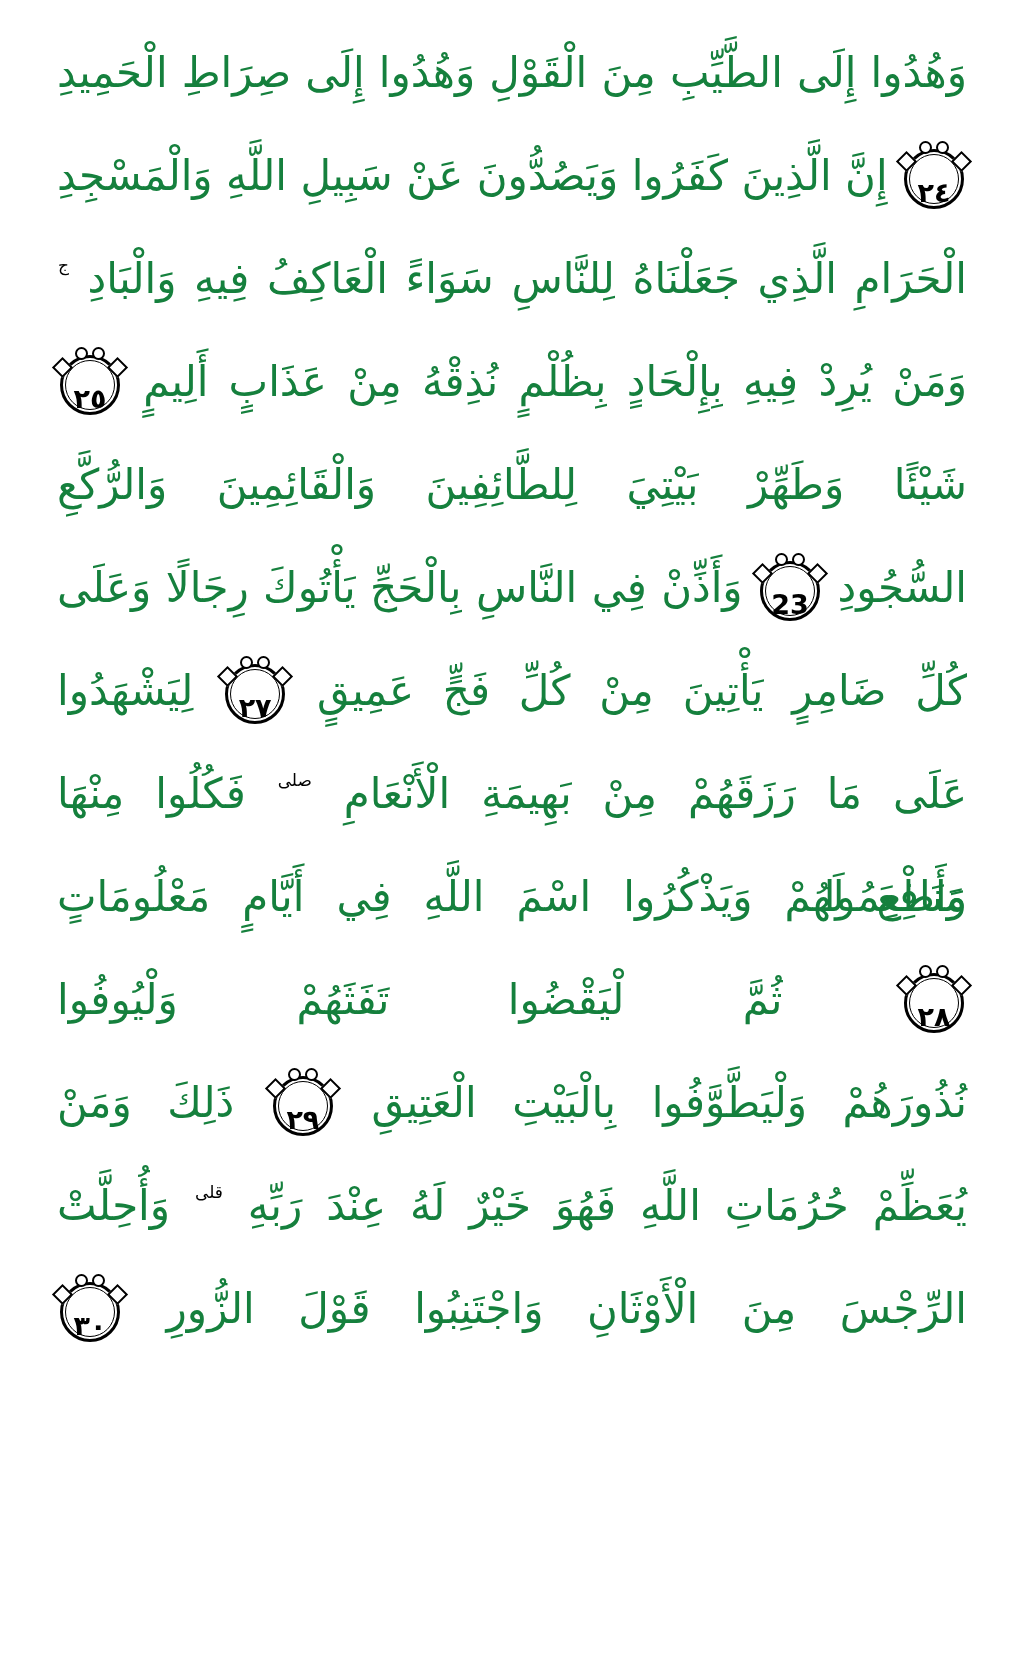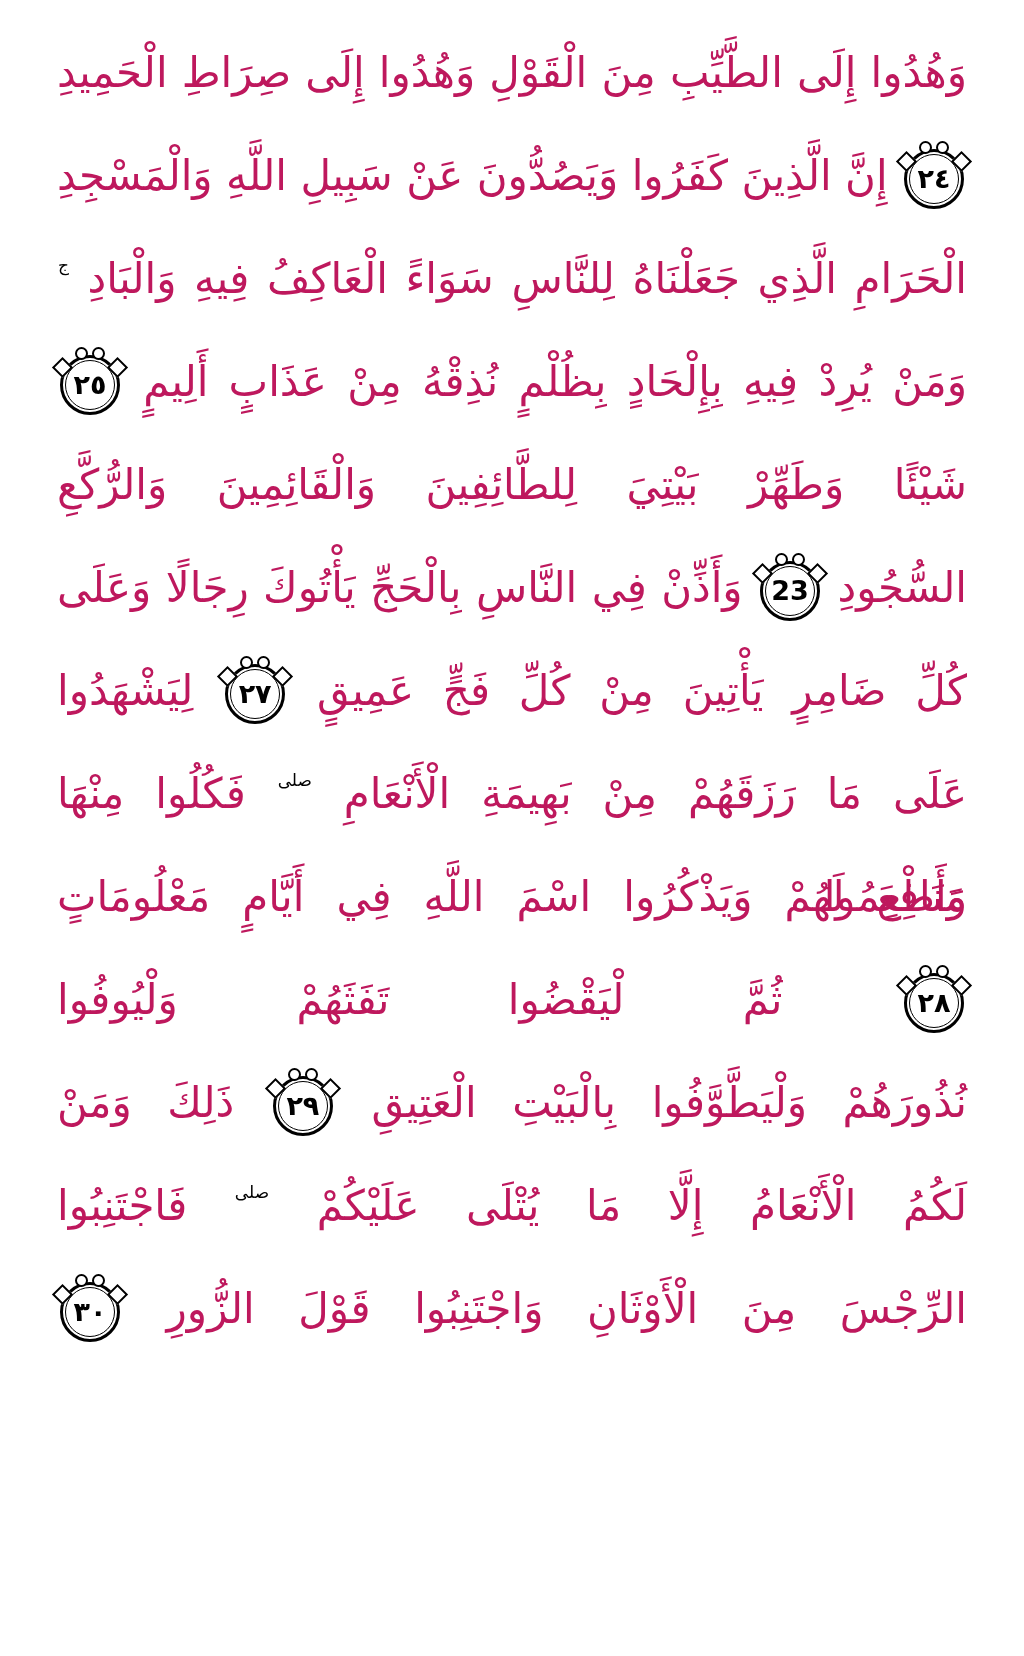--- a/index.html
+++ b/index.html
@@ -27,27 +27,27 @@
     line-height: 103px;
     direction: rtl;
     text-align: justify;
     text-align-last: justify;
     text-justify: inter-word;
     font-size: 42px;
     color: #000000;
     white-space: normal;
   }
   .seg {
-    color: #be185d;
+    color: #15803d;
   }
   
   .medallion {
     position: relative;
     display: inline-flex;
-    align-items: center;
+    align-items: flex-end;
     justify-content: center;
     width: 60px;
     height: 60px;
     border: 3px solid #000;
     border-radius: 50%;
     background: #fff;
     vertical-align: middle;
     margin: 0 3px;
     z-index: 0;
     box-sizing: border-box;
@@ -199,26 +199,26 @@
       <span class="seg">نُذُورَهُمْ وَلْيَطَّوَّفُوا بِالْبَيْتِ الْعَتِيقِ</span>
       <span class="medallion">
         <span class="m-lobes"></span>
         <span class="m-wing m-wing-l"></span>
         <span class="m-wing m-wing-r"></span>
         <span class="m-num">٢٩</span>
       </span>
       <span class="seg">ذَلِكَ وَمَنْ</span>
     </div>
 
-
-    <div class="line">
-      <span class="seg">لَكُمُ الْأَنْعَامُ إِلَّا مَا يُتْلَى عَلَيْكُمْ</span>
-      <span class="waqf">صلى</span>
-      <span class="seg">فَاجْتَنِبُوا</span>
-    </div>
+    <div class="line">
+      <span class="seg">يُعَظِّمْ حُرُمَاتِ اللَّهِ فَهُوَ خَيْرٌ لَهُ عِنْدَ رَبِّهِ</span>
+      <span class="waqf">قلى</span>
+      <span class="seg">وَأُحِلَّتْ</span>
+    </div>
+
 
     <div class="line">
       <span class="seg">الرِّجْسَ مِنَ الْأَوْثَانِ وَاجْتَنِبُوا قَوْلَ الزُّورِ</span>
       <span class="medallion">
         <span class="m-lobes"></span>
         <span class="m-wing m-wing-l"></span>
         <span class="m-wing m-wing-r"></span>
         <span class="m-num">٣٠</span>
       </span>
     </div>

